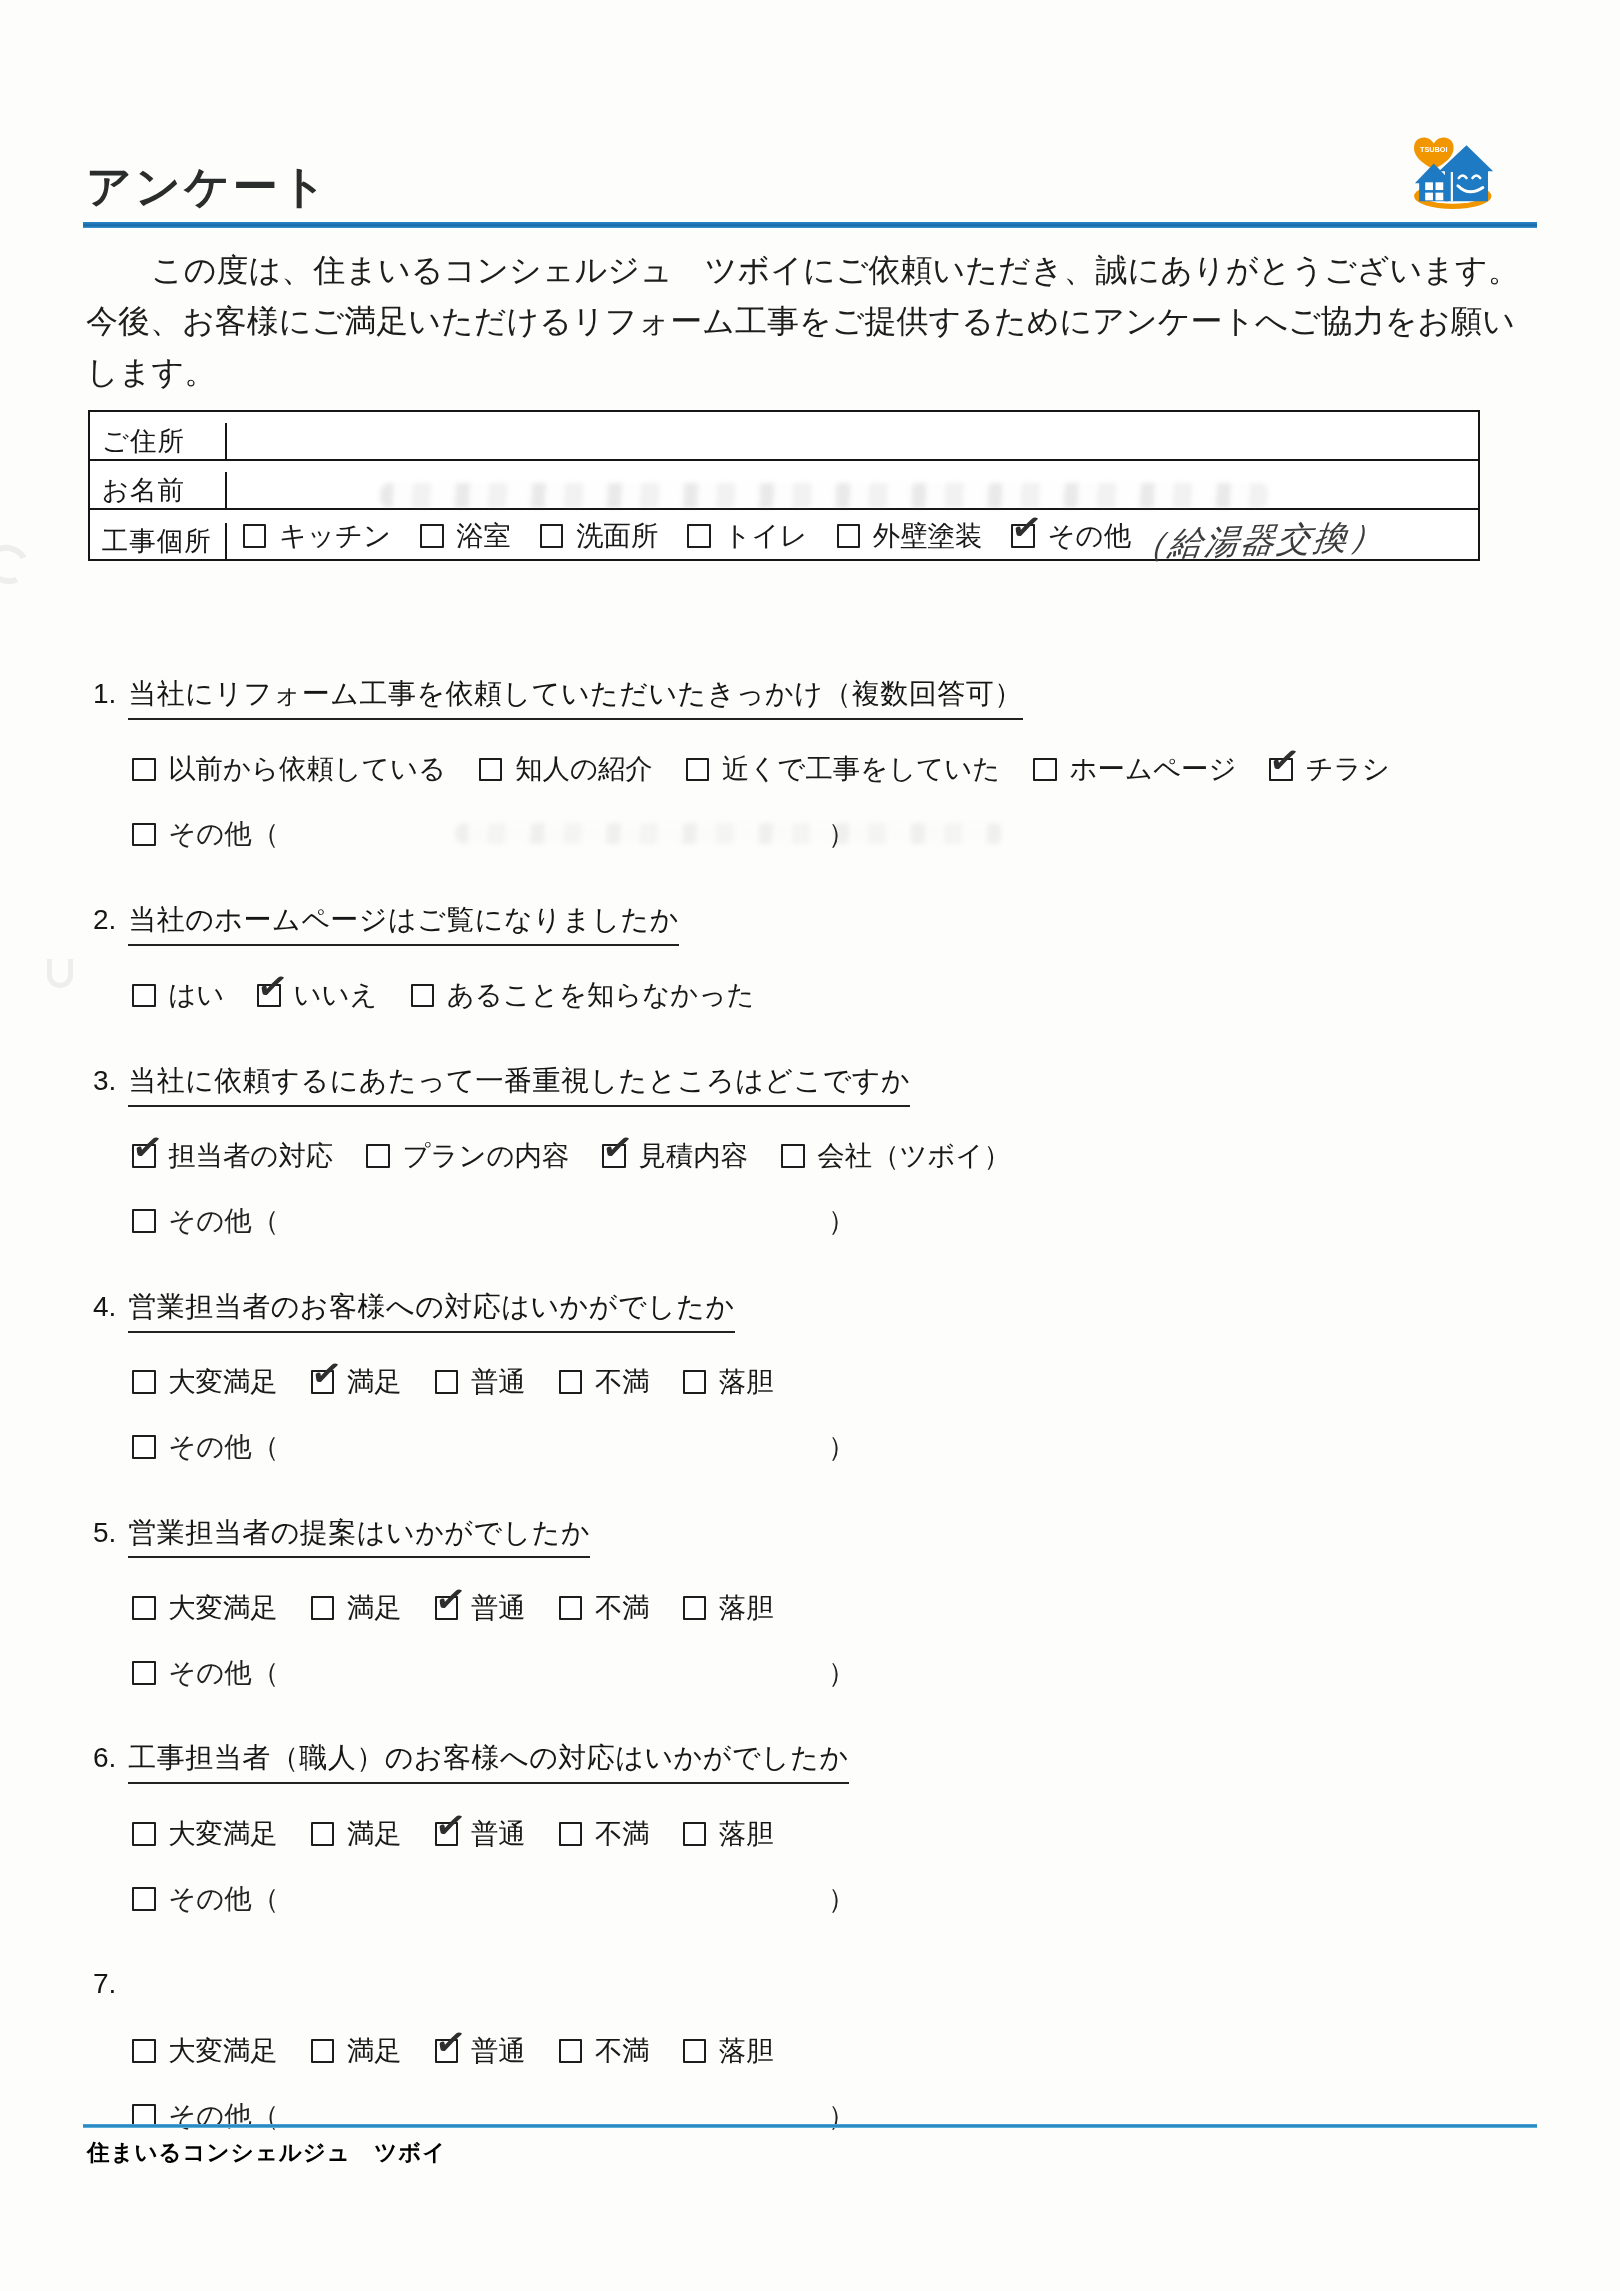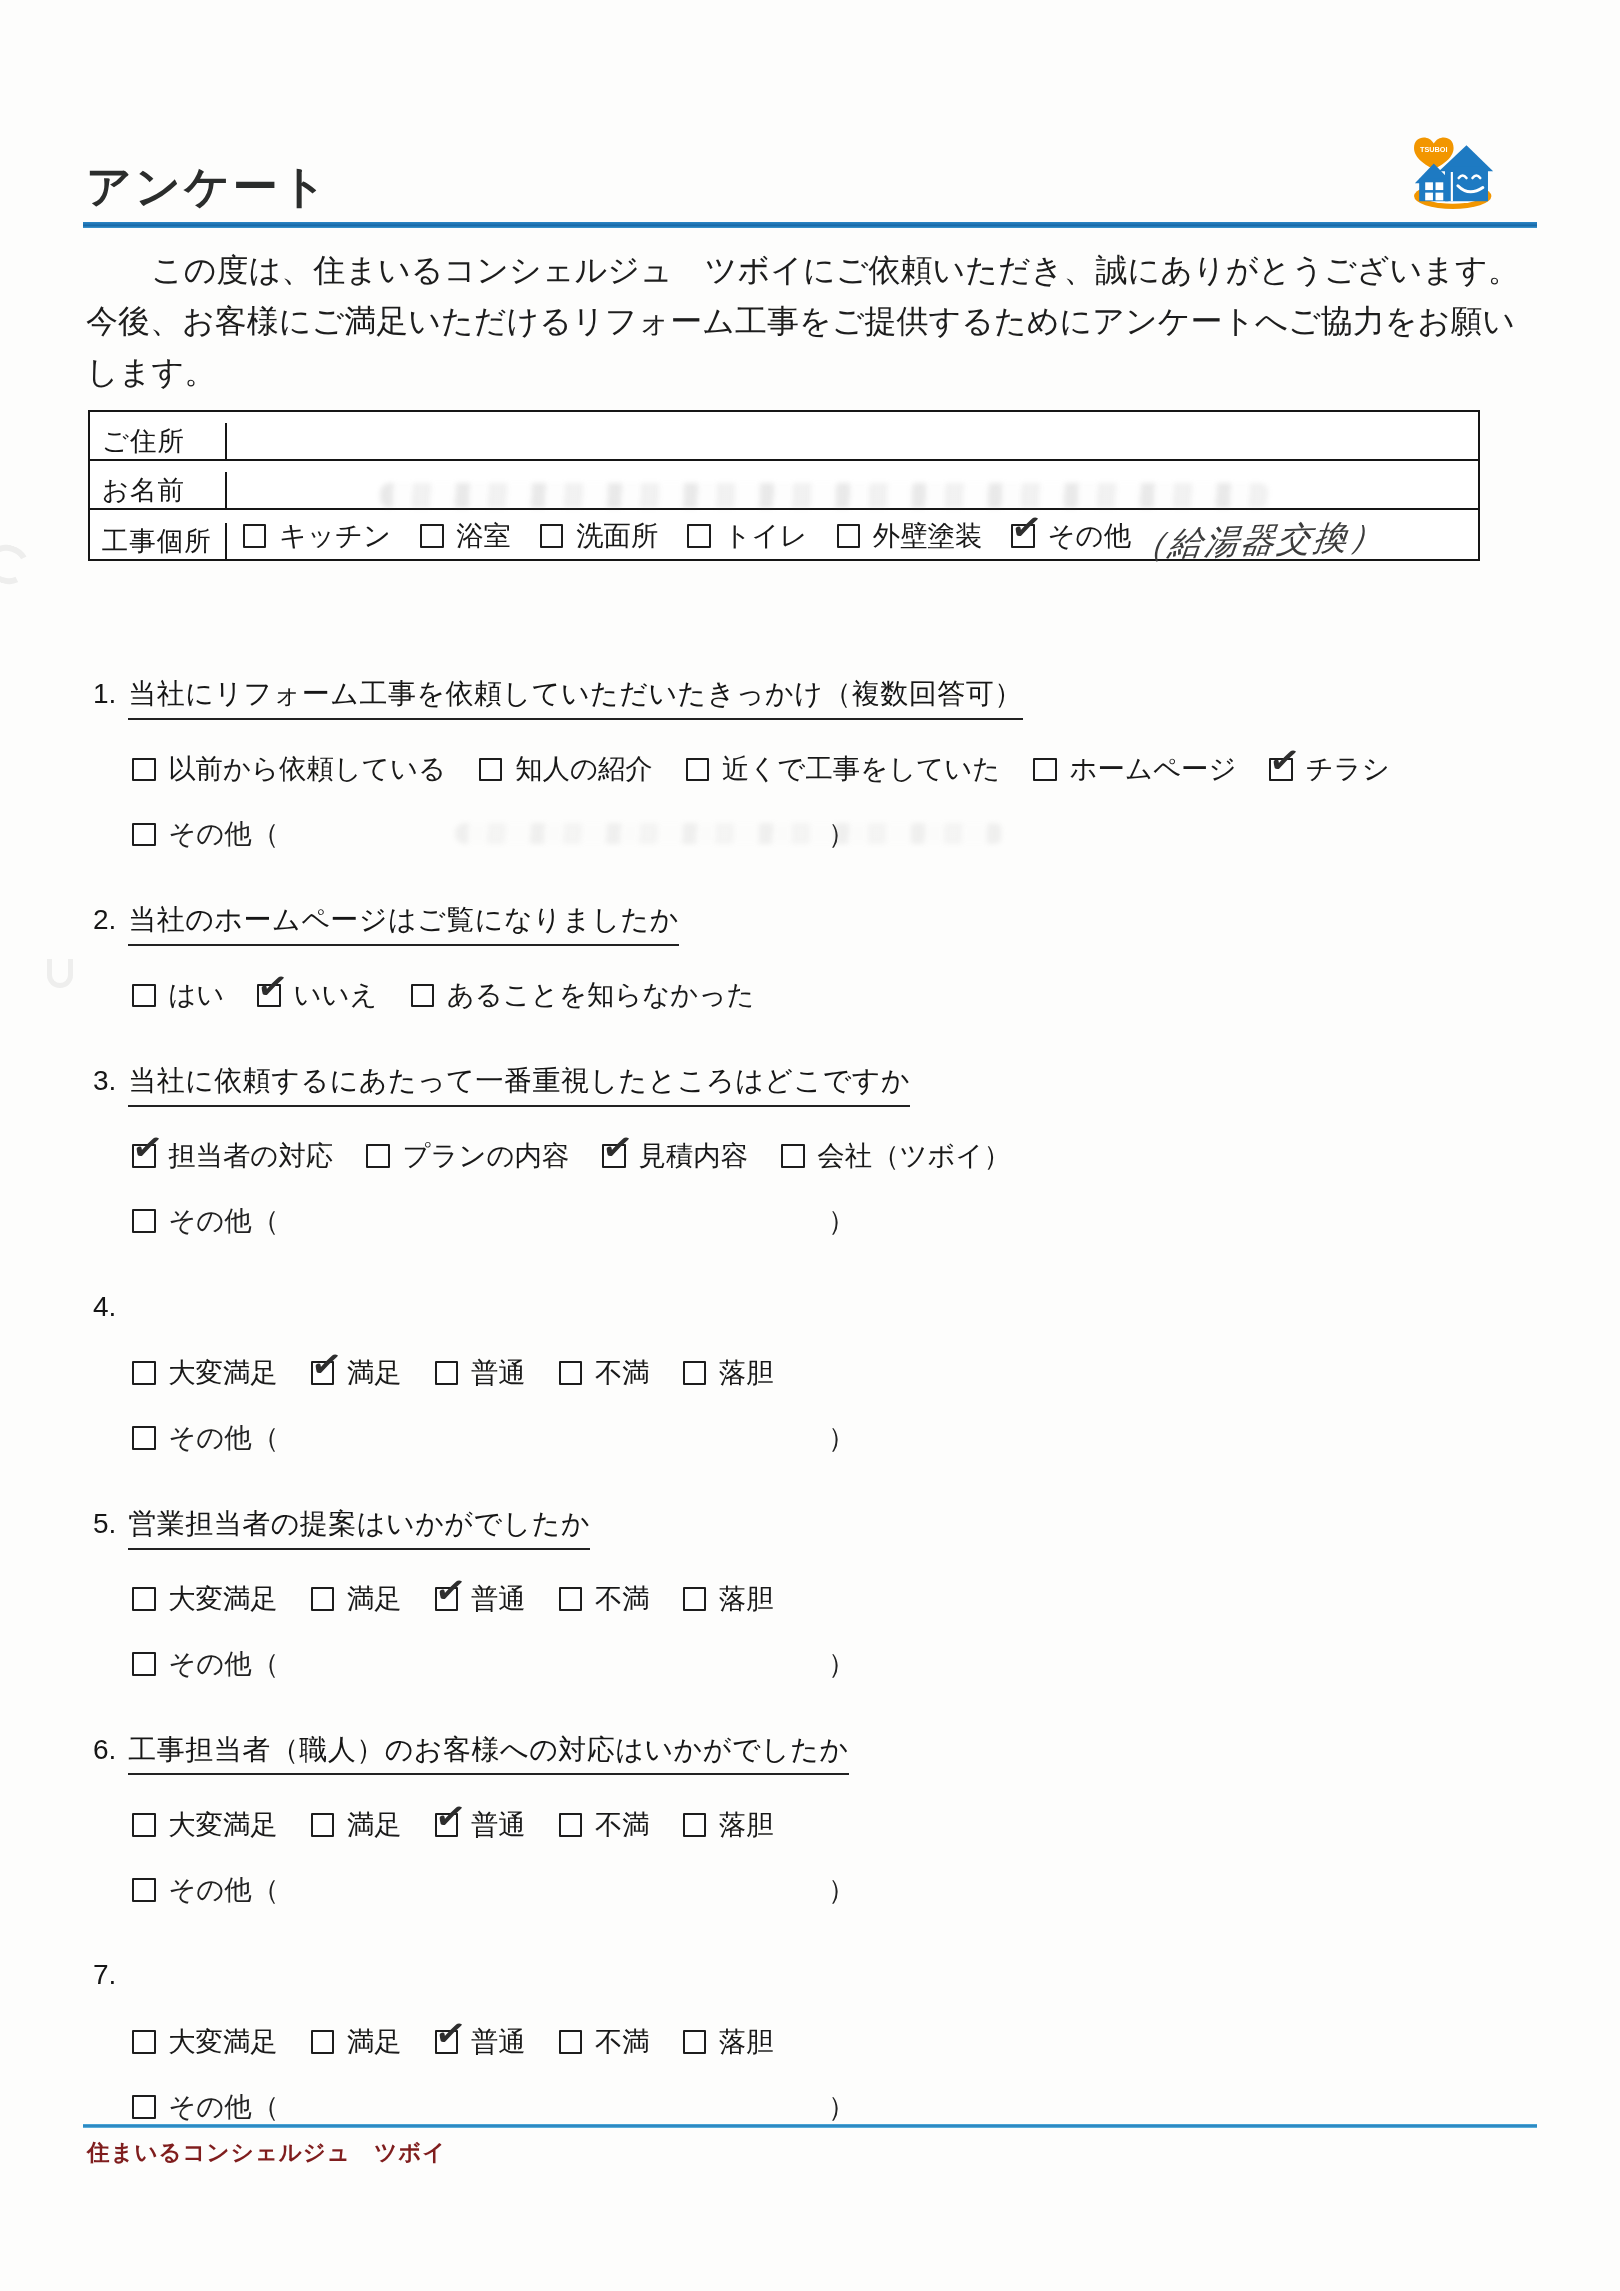--- a/index.html
+++ b/index.html
@@ -79,21 +79,21 @@
   .q-other { display:flex; align-items:center; margin:30px 0 0 39px; height:35px; position:relative; }
   .q-other .lbl { margin-left:12.7px; font-size:27.4px; }
   .q-other .gap { width:549px; }
   .q-other .close { font-size:27.4px; }
 
   
   .footer-rule {
     position:absolute; left:83px; top:2124px; width:1454px; height:3.9px;
     background:linear-gradient(180deg,#57b1de,#1e7ab8,#6cc0e6);
   }
-  .footer-text { position:absolute; left:87px; top:2137px; font-size:22.5px; font-weight:bold; color:#7f1d1d; letter-spacing:1px; }
+  .footer-text { position:absolute; left:87px; top:2137px; font-size:22.5px; font-weight:bold; color:#000000; letter-spacing:1px; }
 
   
   .artifact-c {
     position:absolute; left:-13.7px; top:545px; width:43px; height:39px;
     border:6.9px solid rgba(150,150,150,.30); border-radius:50%;
     border-right-color:transparent; transform:rotate(18deg); opacity:.5;
   }
   .artifact-u {
     position:absolute; left:47px; top:959px; width:25.5px; height:29px;
     border:5.9px solid rgba(150,150,150,.30); border-top:none;
@@ -271,20 +271,21 @@
         <div class="q-other">
           <span class="box"></span>
           <span class="lbl">その他（</span>
           <span class="gap"></span>
           <span class="close">）</span>
         </div>
       </div>
       <div class="q">
         <div class="q-heading">
           <span class="q-num">4.</span>
+          <span class="q-text">営業担当者のお客様への対応はいかがでしたか</span>
         </div>
         <div class="q-options">
           <span class="opt">
             <span class="box"></span>
             <span class="lbl">大変満足</span>
           </span>
           <span class="opt">
             <span class="box">
               <span class="mark">✓</span>
             </span>

